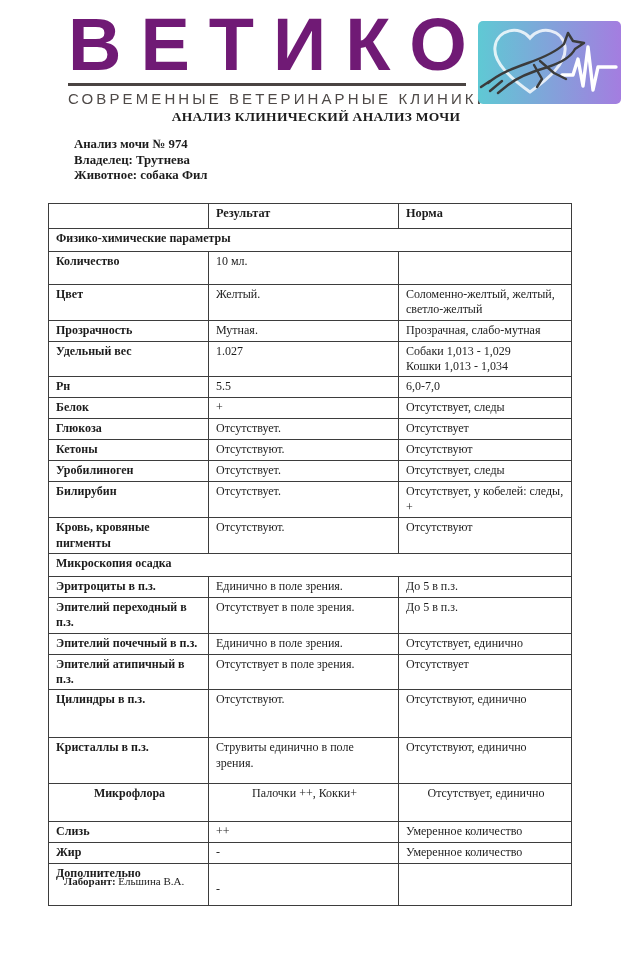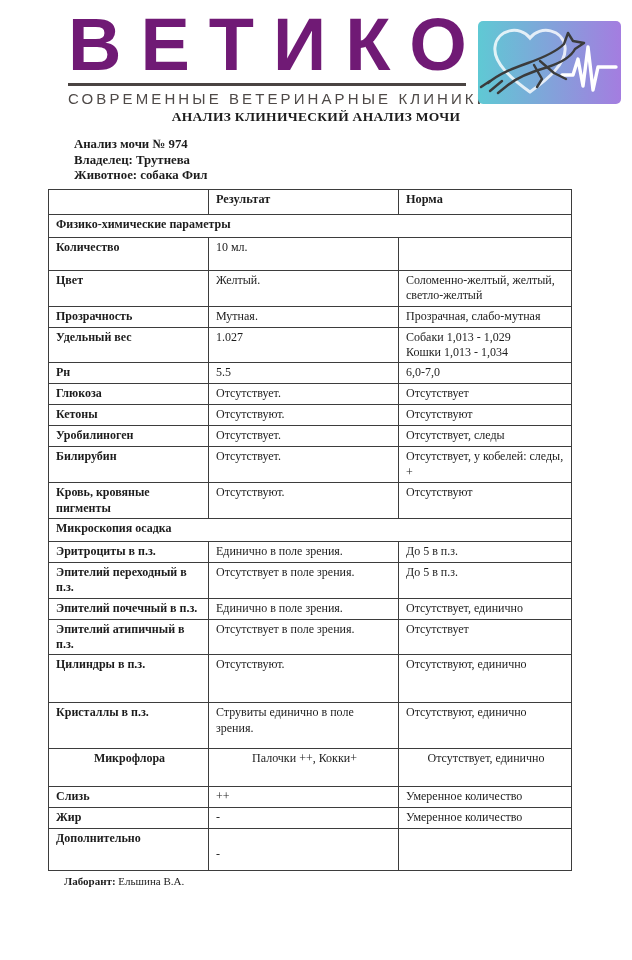--- a/index.html
+++ b/index.html
@@ -42,21 +42,21 @@
   
   .doc-title {
     position: absolute; top: 109px; left: 0; width: 632px;
     text-align: center;
     font-weight: 700; font-size: 13.5px; letter-spacing: 0.3px;
   }
   .info-block { position: absolute; top: 137px; left: 56px; margin-left: 18px; }
   .info-line { font-weight: 700; font-size: 12.8px; line-height: 15.7px; }
 
   
-  .table-wrap { position: absolute; top: 189px; left: 48px; width: 523px; }
+  .table-wrap { position: absolute; top: 203px; left: 48px; width: 523px; }
   table.results {
     border-collapse: collapse;
     width: 100%;
     table-layout: fixed;
   }
   table.results col.c1 { width: 160px; }
   table.results col.c2 { width: 190px; }
   table.results col.c3 { width: 173px; }
   table.results th, table.results td {
     border: 1px solid #3d3d3d;
@@ -164,20 +164,25 @@
           <td class="result-cell">1.027</td>
           <td class="norm-cell">Собаки 1,013 - 1,029
 Кошки 1,013 - 1,034</td>
         </tr>
         <tr class="data-row">
           <td class="param-cell">Рн</td>
           <td class="result-cell">5.5</td>
           <td class="norm-cell">6,0-7,0</td>
         </tr>
         <tr class="data-row">
+          <td class="param-cell">Белок</td>
+          <td class="result-cell">+</td>
+          <td class="norm-cell">Отсутствует, следы</td>
+        </tr>
+        <tr class="data-row">
           <td class="param-cell">Глюкоза</td>
           <td class="result-cell">Отсутствует.</td>
           <td class="norm-cell">Отсутствует</td>
         </tr>
         <tr class="data-row">
           <td class="param-cell">Кетоны</td>
           <td class="result-cell">Отсутствуют.</td>
           <td class="norm-cell">Отсутствуют</td>
         </tr>
         <tr class="data-row">

